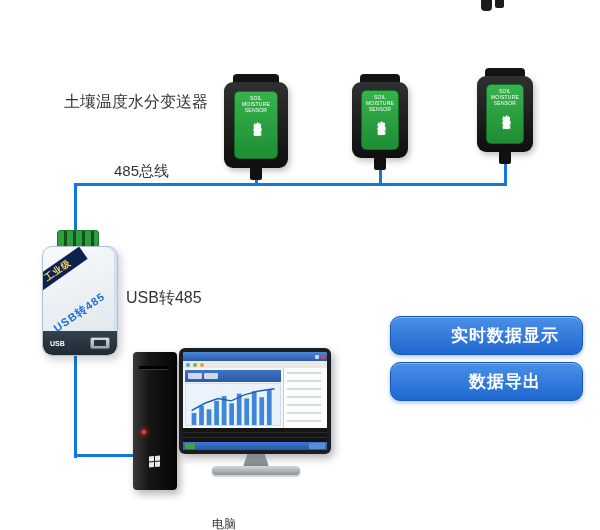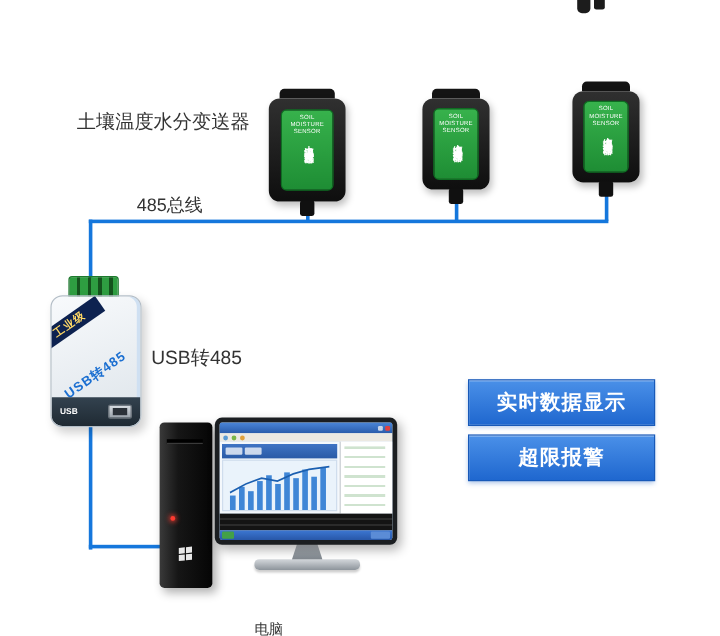--- a/index.html
+++ b/index.html
@@ -103,26 +103,26 @@
   .start-btn{width:10px;height:6px;background:#43a047;border-radius:1px;}
   .tray{width:16px;height:6px;background:#5b8cd6;border-radius:1px;}
   .neck{position:absolute;left:243px;top:453px;width:26px;height:14px;z-index:2;
         background:linear-gradient(180deg,#b4bac0,#7d848b);
         clip-path:polygon(18% 0,82% 0,100% 100%,0 100%);}
   .mbase{position:absolute;left:212px;top:466px;width:88px;height:9px;z-index:2;border-radius:4px;
          background:linear-gradient(180deg,#d4d8dc,#8d949b);box-shadow:0 2px 2px rgba(0,0,0,.2);}
 
   
   .btn-col{position:absolute;left:390px;top:316px;display:flex;flex-direction:column;gap:7px;z-index:3;}
-  .fbtn{width:154px;height:37px;border-radius:0;border:1px solid #1859b8;
+  .fbtn{width:154px;height:37px;border-radius:10px;border:1px solid #1859b8;
         background:linear-gradient(180deg,#4a90e8 0%,#1f67cf 100%);
         box-shadow:inset 0 1px 0 rgba(255,255,255,.35),0 2px 4px rgba(21,90,190,.35);
         color:#fff;font-size:17px;font-weight:bold;letter-spacing:1px;
         display:flex;align-items:center;justify-content:center;
-        font-family:"Liberation Sans",sans-serif;cursor:pointer;}
+        font-family:"Liberation Sans",sans-serif;cursor:pointer;padding-left:37px;}
 
   
   .logo-frag{position:absolute;left:481px;top:0;width:26px;height:11px;z-index:3;display:flex;gap:3px;}
   .logo-frag i{display:block;background:#1c1c1c;}
   .logo-a{width:11px;height:11px;border-radius:0 0 4px 4px;}
   .logo-b{width:9px;height:8px;border-radius:0 0 2px 2px;margin-top:0;}
 </style>
 </head>
 <body>
 
@@ -256,16 +256,16 @@
     </div>
   </div>
 
   <div class="lbl lbl-sensor">土壤温度水分变送器</div>
   <div class="lbl lbl-bus">485总线</div>
   <div class="lbl lbl-conv">USB转485</div>
   <div class="lbl lbl-pc">电脑</div>
 
   <div class="btn-col">
     <div class="fbtn">实时数据显示</div>
-    <div class="fbtn">超限报警</div>
+    <div class="fbtn">数据导出</div>
   </div>
 
 </div>
 
 </body></html>

